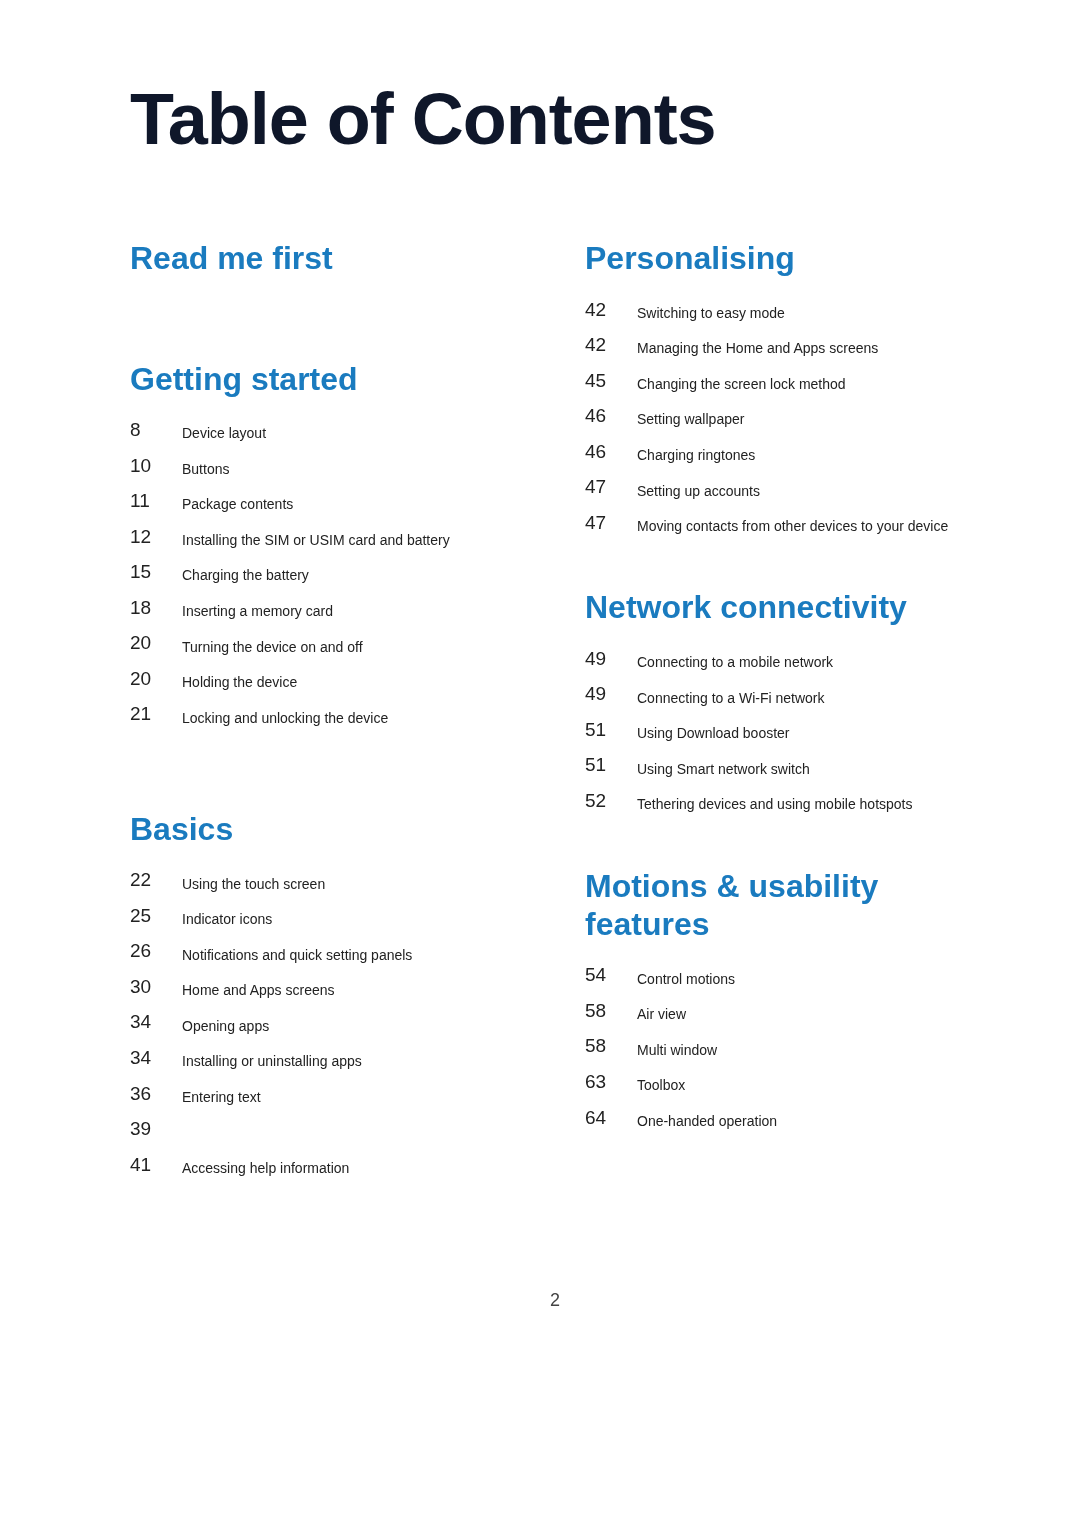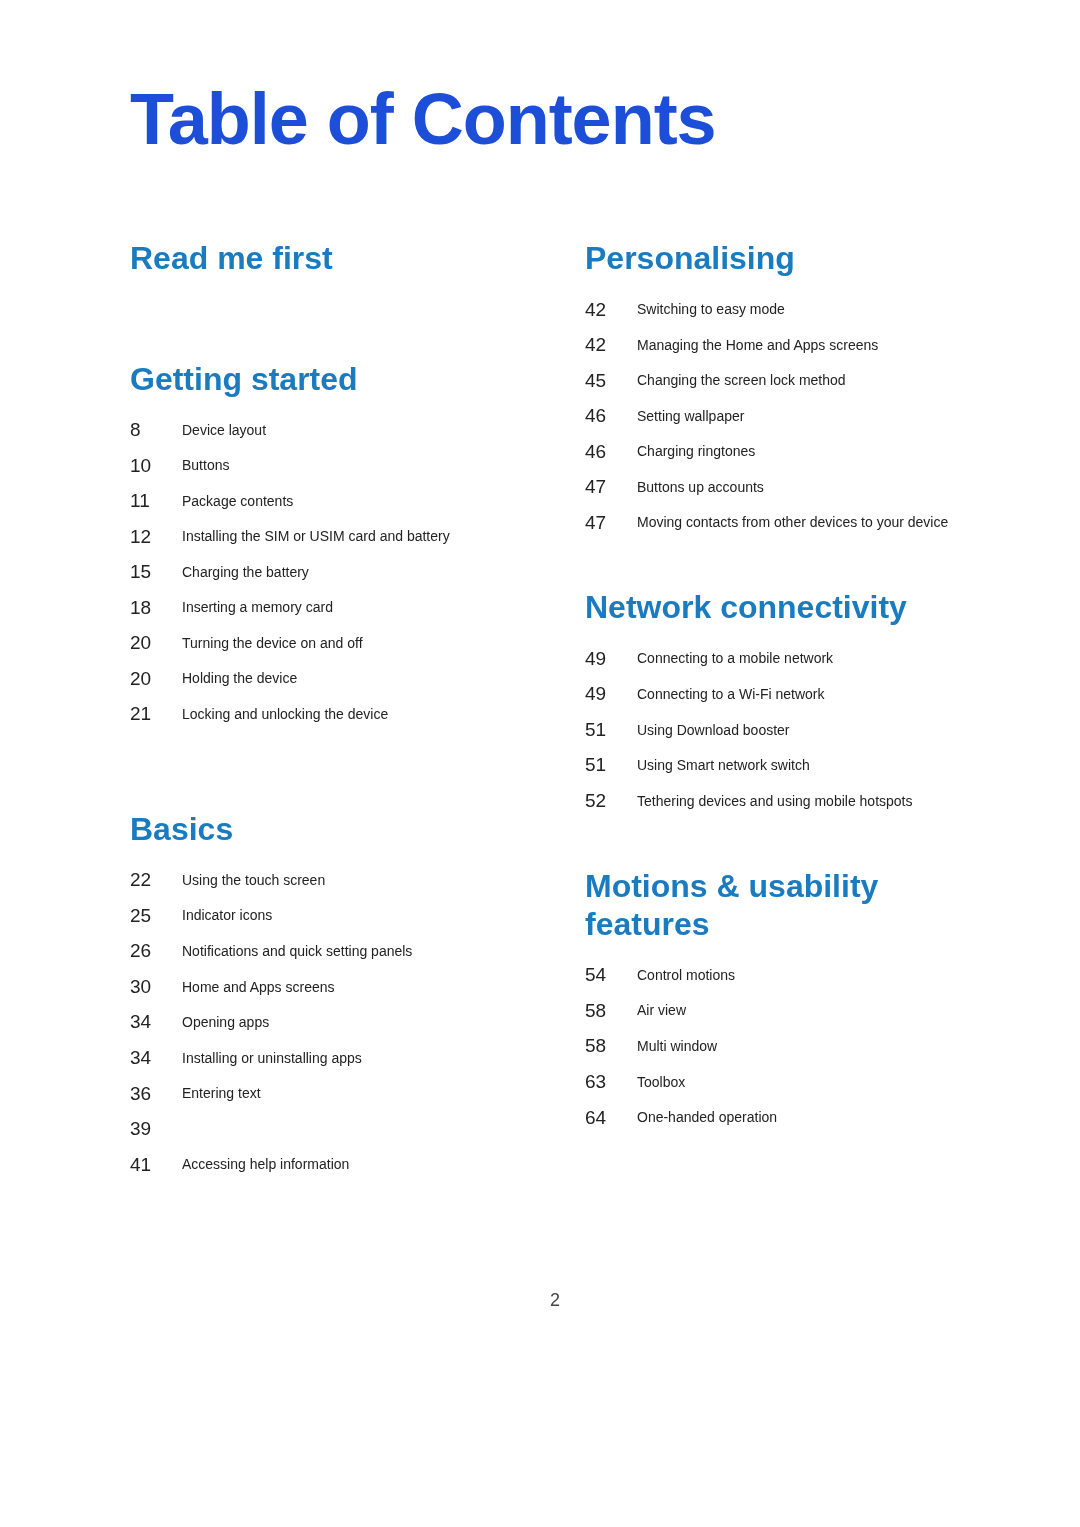--- a/index.html
+++ b/index.html
@@ -13,21 +13,21 @@
       font-family: 'Arial', sans-serif;
       width: 1080px;
       min-height: 1527px;
       padding: 80px 100px 80px 130px;
       color: #222222;
     }
 
     .page-title {
       font-size: 72px;
       font-weight: 800;
-      color: #1d4ed8;
+      color: #0f172a;
       margin-bottom: 80px;
       line-height: 1.1;
       letter-spacing: -1px;
     }
 
     .two-col {
       display: flex;
       gap: 60px;
     }
 
@@ -51,21 +51,21 @@
       line-height: 1.2;
     }
 
     .toc-list {
       list-style: none;
       padding: 0;
     }
 
     .toc-item {
       display: flex;
-      align-items: center;
+      align-items: flex-end;
       margin-bottom: 8px;
       font-size: 19px;
       line-height: 1.45;
       color: #222222;
     }
 
     .toc-num {
       min-width: 52px;
       font-size: 19px;
       color: #222222;
@@ -209,21 +209,21 @@
         <li class="toc-item">
           <span class="toc-num">46</span>
           <span class="toc-text">Setting wallpaper</span>
         </li>
         <li class="toc-item">
           <span class="toc-num">46</span>
           <span class="toc-text">Charging ringtones</span>
         </li>
         <li class="toc-item">
           <span class="toc-num">47</span>
-          <span class="toc-text">Buttons up accounts</span>
+          <span class="toc-text">Setting up accounts</span>
         </li>
         <li class="toc-item">
           <span class="toc-num">47</span>
           <span class="toc-text">Moving contacts from other devices to your device</span>
         </li>
       </ul>
     </div>
 
     <div class="section">
       <div class="section-title">Network connectivity</div>

